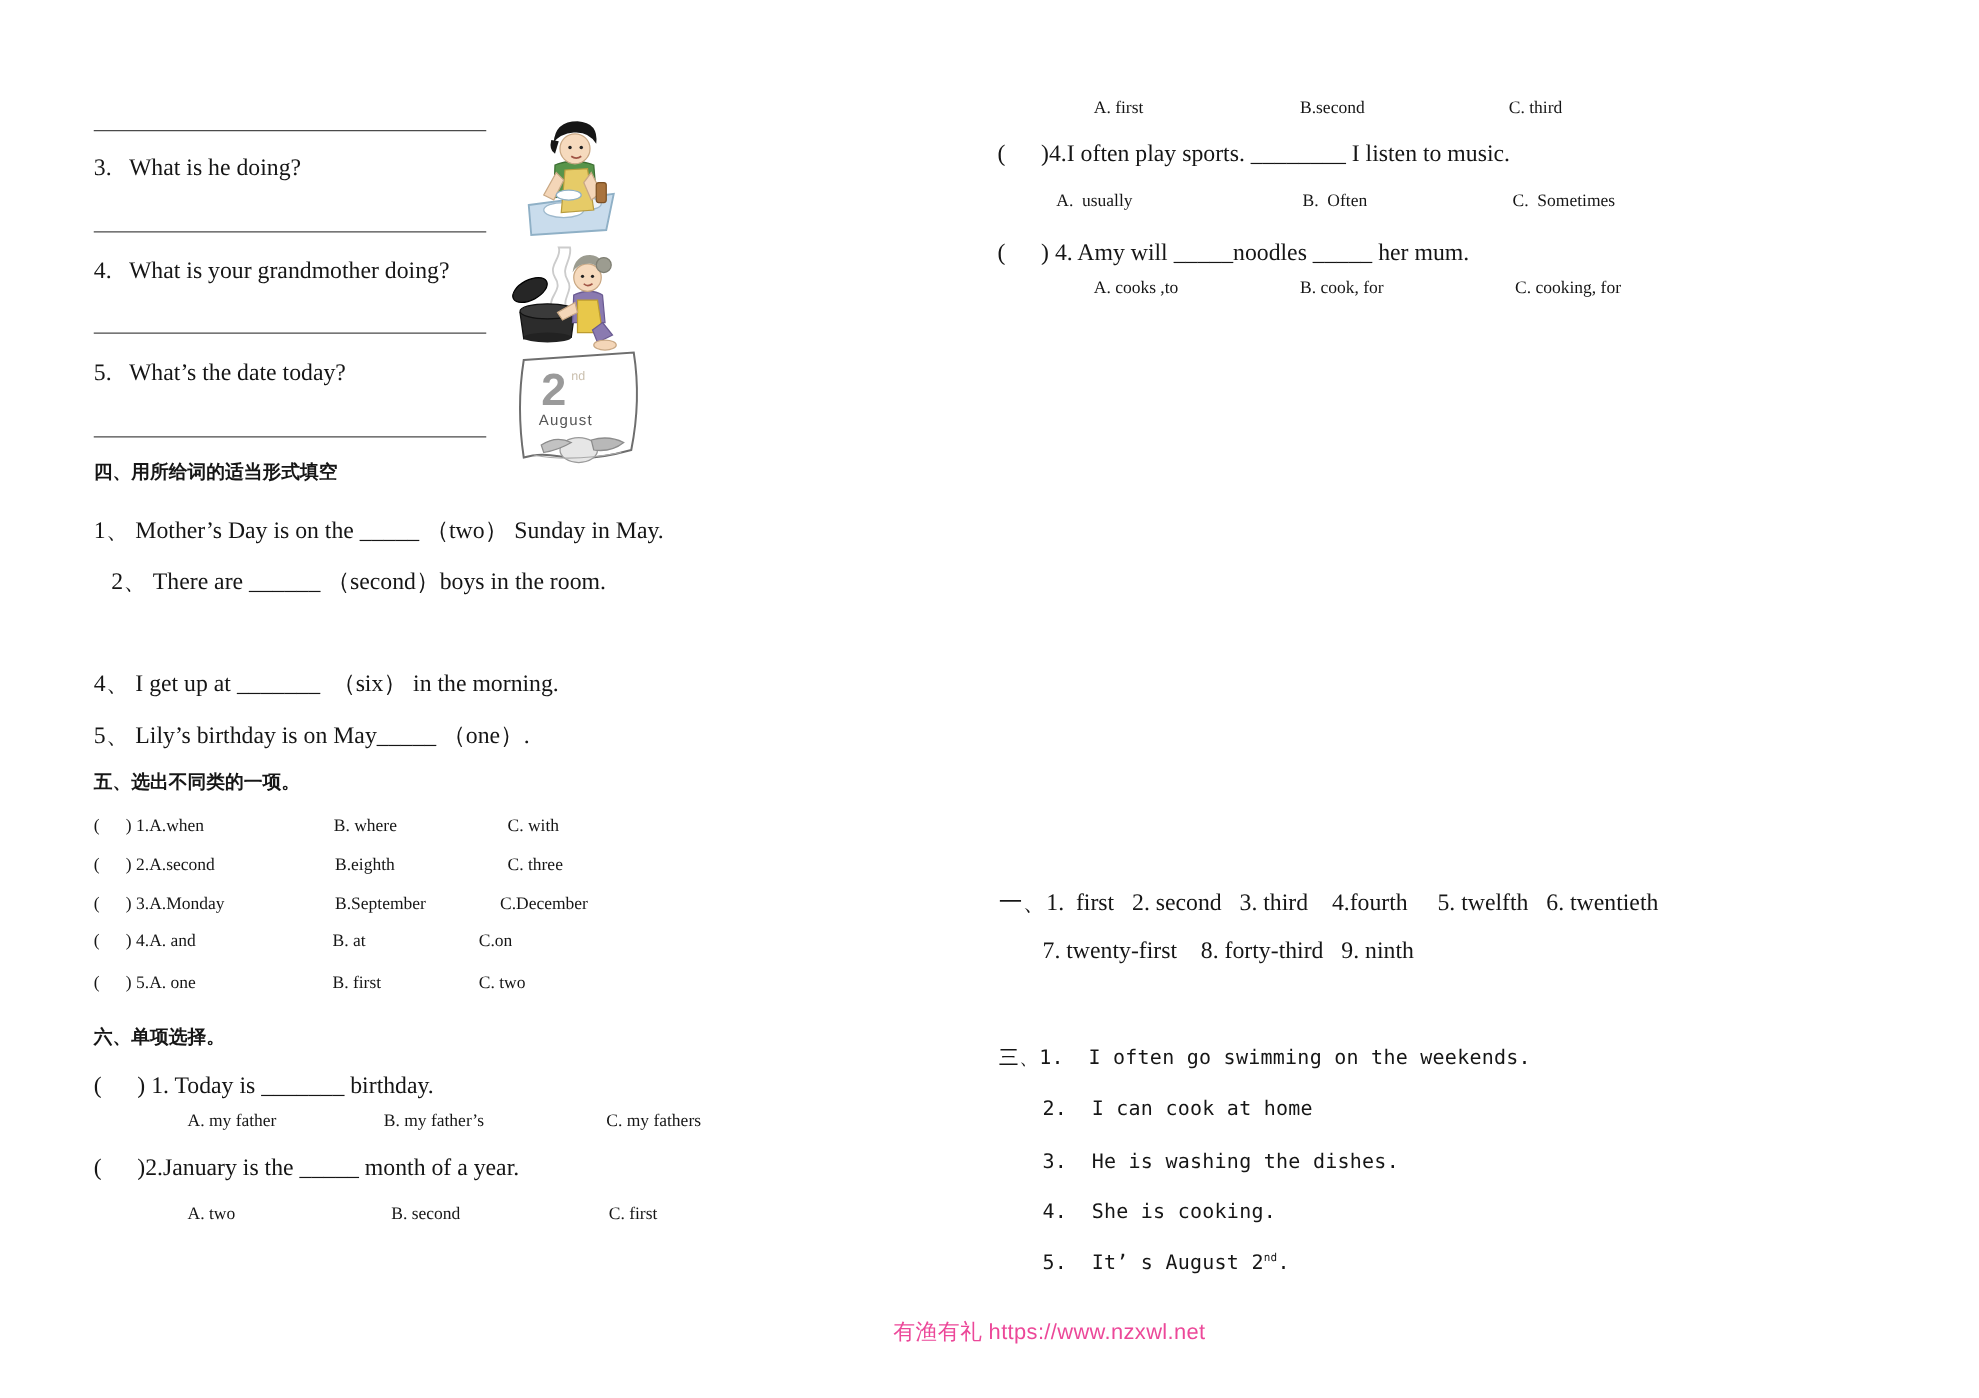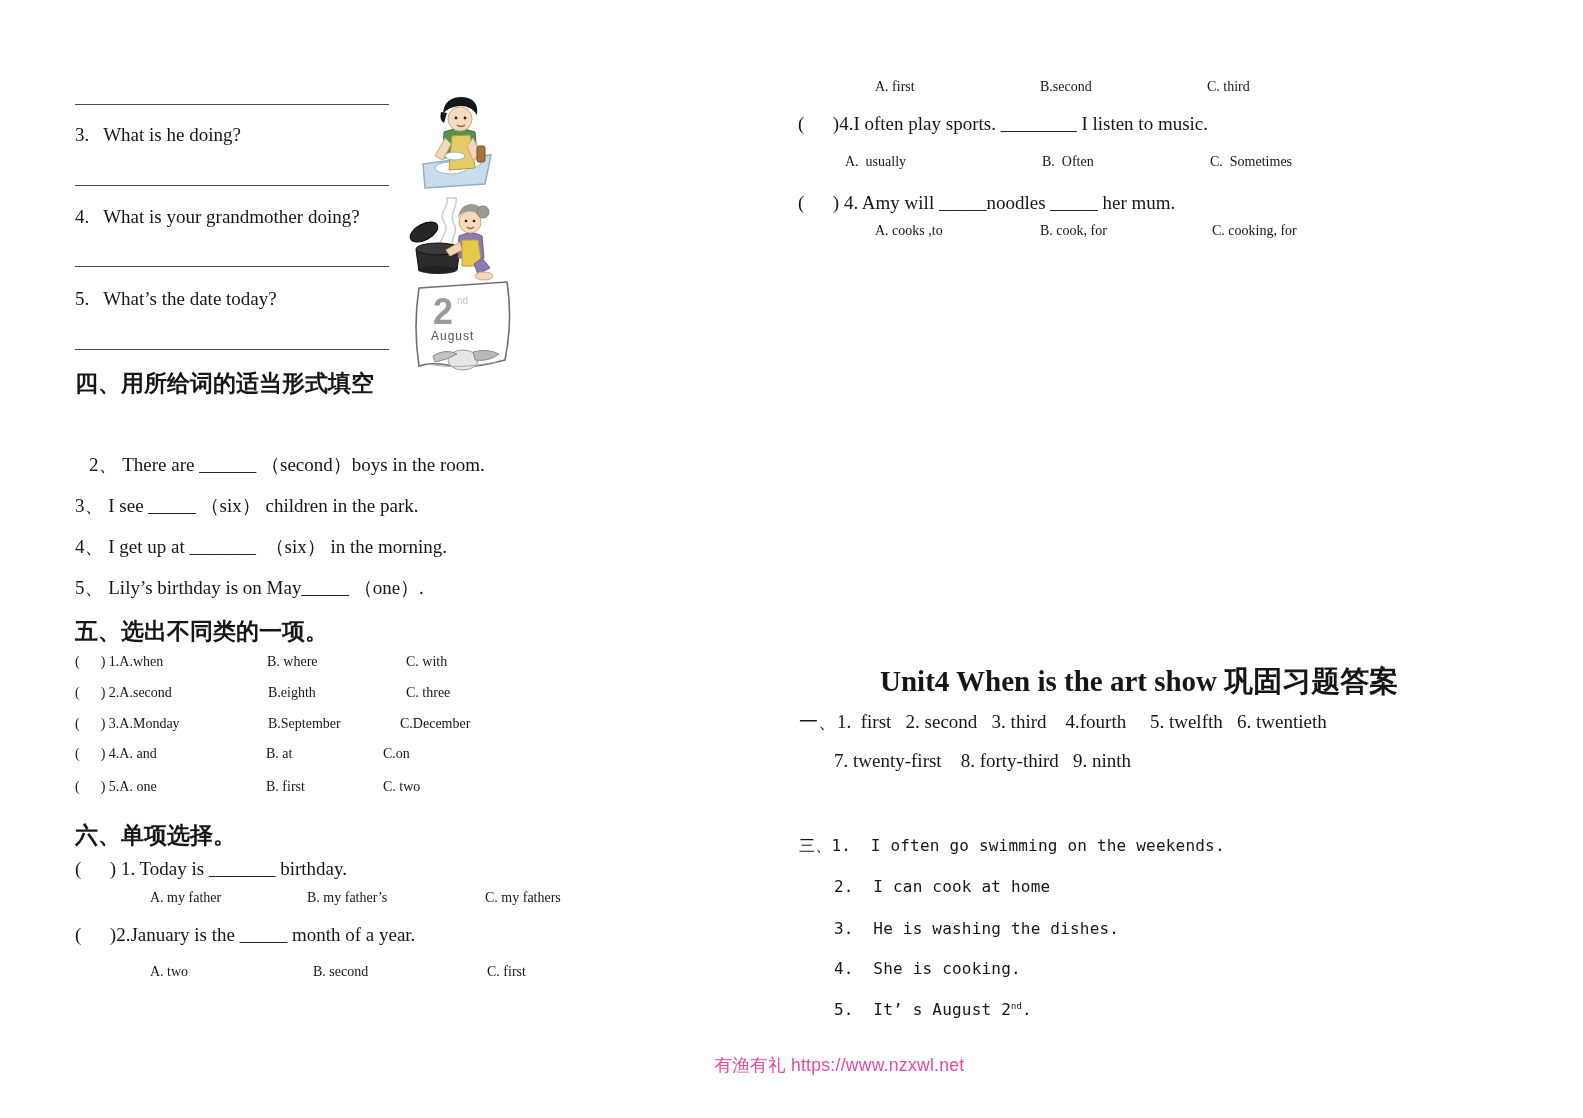--- a/index.html
+++ b/index.html
@@ -1,20 +1,20 @@
 <!DOCTYPE html>
 <html><head>
 <meta charset="utf-8">
 <style>
   html,body{margin:0;padding:0;background:#ffffff;}
   .page{position:relative;width:1583px;height:1118px;background:#ffffff;overflow:hidden;
         font-family:"Liberation Serif", serif;color:#161616;}
   .abs{position:absolute;white-space:pre;}
   .txt{font-size:19px;}
-  .cn-head{font-size:23px;font-weight:bold;}
+  .cn-head{font-size:15px;font-weight:bold;}
   .ansline{position:absolute;height:1px;border-bottom:1.6px solid #4a4a4a;width:314px;}
   .optrow{position:absolute;white-space:pre;font-size:14px;height:24px;width:620px;}
   .optrow .opt{position:absolute;top:0;white-space:pre;}
   .big-title{font-size:29px;font-weight:bold;}
   .mono{font-family:"DejaVu Sans Mono", monospace;font-size:16px;letter-spacing:0.2px;}
   sup{font-size:0.55em;vertical-align:super;line-height:0;}
   .footer{position:absolute;left:0;top:1053px;width:100%;text-align:center;
           font-family:"Liberation Sans", sans-serif;font-size:17.5px;color:#ec4899;letter-spacing:0.3px;padding-left:48px;}
   svg text{font-family:"Liberation Sans", sans-serif;}
 </style>
@@ -80,22 +80,22 @@
     <ellipse cx="56" cy="82" rx="15" ry="10" fill="#e6e6e6" stroke="#9a9a9a"></ellipse>
     <path d="M26,78 Q38,70 50,76 Q40,82 28,84 Z" fill="#c2c2c2" stroke="#8c8c8c"></path>
     <path d="M66,74 Q80,70 92,76 Q82,84 68,82 Z" fill="#b8b8b8" stroke="#8c8c8c"></path>
     <path d="M20,86 Q50,92 90,84" stroke="#aaaaaa" fill="none"></path>
   </svg>
 
   <div class="ansline" style="left:75px;top:348px"></div>
 
   <div class="abs cn-head" style="left:75px;top:368px">四、用所给词的适当形式填空</div>
 
+  <div class="abs txt" style="left:75px;top:411px">1、 Mother’s Day is on the _____ （two） Sunday in May.</div>
   <div class="abs txt" style="left:89px;top:452px">2、 There are ______ （second）boys in the room.</div>
-  <div class="abs txt" style="left:75px;top:493px">3、 I see _____ （six） children in the park.</div>
   <div class="abs txt" style="left:75px;top:534px">4、 I get up at _______  （six） in the morning.</div>
   <div class="abs txt" style="left:75px;top:575px">5、 Lily’s birthday is on May_____ （one）.</div>
 
   <div class="abs cn-head" style="left:75px;top:616px">五、选出不同类的一项。</div>
 
   <div class="optrow" style="left:75px;top:654px">
     <span class="opt" style="left:0">(      ) 1.A.when</span>
     <span class="opt" style="left:192px">B. where</span>
     <span class="opt" style="left:331px">C. with</span>
   </div>
@@ -146,21 +146,20 @@
     <span class="opt" style="left:244px">B.  Often</span>
     <span class="opt" style="left:412px">C.  Sometimes</span>
   </div>
   <div class="abs txt" style="left:798px;top:192px">(      ) 4. Amy will _____noodles _____ her mum.</div>
   <div class="optrow" style="left:798px;top:223px">
     <span class="opt" style="left:77px">A. cooks ,to</span>
     <span class="opt" style="left:242px">B. cook, for</span>
     <span class="opt" style="left:414px">C. cooking, for</span>
   </div>
 
-  <div class="abs big-title" style="left:880px;top:662px">Unit4 When is the art show 巩固习题答案</div>
 
   <div class="abs txt" style="left:799px;top:709px">一、1.  first   2. second   3. third    4.fourth     5. twelfth   6. twentieth</div>
   <div class="abs txt" style="left:834px;top:750px">7. twenty-first    8. forty-third   9. ninth</div>
   <div class="abs mono" style="left:799px;top:836px">三、1.  I often go swimming on the weekends.</div>
   <div class="abs mono" style="left:834px;top:877px">2.  I can cook at home</div>
   <div class="abs mono" style="left:834px;top:919px">3.  He is washing the dishes.</div>
   <div class="abs mono" style="left:834px;top:959px">4.  She is cooking.</div>
   <div class="abs mono" style="left:834px;top:1000px">5.  It’ s August 2<sup>nd</sup>.</div>
 
   <div class="footer">有渔有礼 https://www.nzxwl.net</div>

